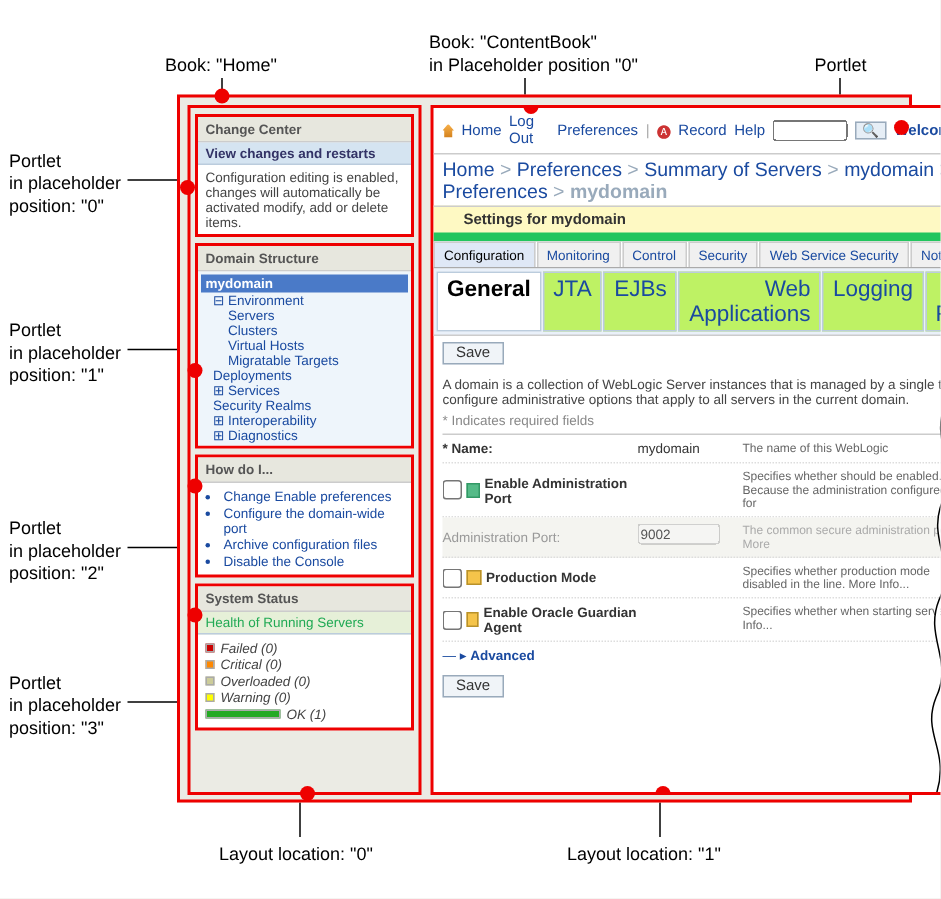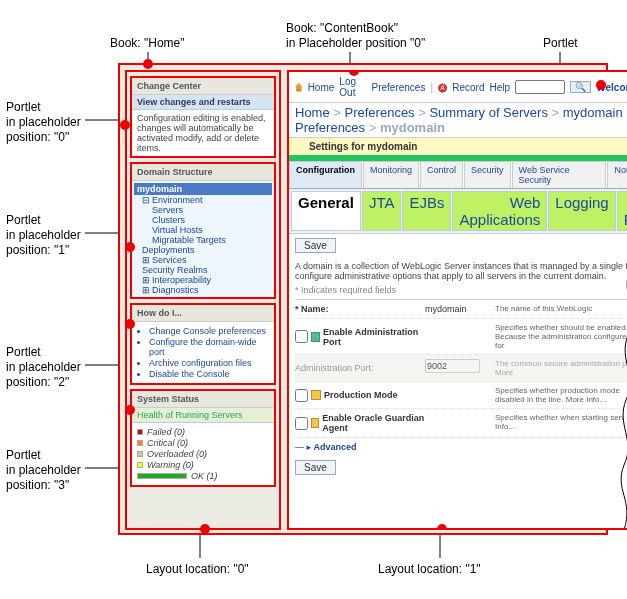--- a/index.html
+++ b/index.html
@@ -80,21 +80,21 @@
   }
   .toolbar span { color:#1a4aa0; }
   .toolbar .sep { color:#aaa; }
   .toolbar input[type=text]{ width:50px; height:14px; font-size:9px;}
   .toolbar .btn { border:1px solid #9ab; background:#e6eef6; padding:0 4px; font-size:9px;}
   .breadcrumb { font-size:13px; color:#9ab; padding:2px 6px; }
   .breadcrumb span { color:#1a4aa0; }
   .settings-head { background:#fef9c3; padding:3px 20px; font-weight:bold; border-top:1px solid #ccc; border-bottom:6px solid #22c55e;}
   .tabs-row { display:flex; font-size:9px; border-bottom:1px solid #aaa; background:#fff; }
   .tabs-row .tab { padding:3px 6px; border:1px solid #ccc; border-bottom:none; margin-right:1px; background:#f0f0f0; color:#1a4aa0;}
-  .tabs-row .tab.active { background:#dfe8f6; font-weight:bold; color:#000;}
+  .tabs-row .tab.active { background:#dfe8f6; font-weight:normal; color:#000;}
   .subtabs-row { display:flex; font-size:15px; background:#eaf1fa; padding:2px; border-bottom:1px solid #ccc;text-align:right;}
   .subtabs-row .stab { padding:2px 6px; border:1px solid #bcd; margin-right:1px; background:#bef264; color:#1a4aa0;}
   .subtabs-row .stab.active { background:#fff; font-weight:bold; color:#000;}
   .save-btn { display:inline-block; border:1px solid #9ab; background:#f0f4f8; padding:1px 8px; margin:4px 6px; font-size:10px;}
   .form-area { padding:0 6px 6px; font-size:9px; }
   .form-area .desc { color:#444; margin:4px 0;}
   .form-area .req { color:#888; margin:2px 0;}
   .form-table { width:100%; border-top:1px solid #ccc; margin-top:4px;}
   .form-row { display:flex; border-bottom:1px dotted #ddd; padding:4px 0;}
   .fc1 { width:130px; display:flex; align-items:center; gap:3px;}
@@ -174,21 +174,21 @@
         <div class="tree-item">⊞ <span>Interoperability</span></div>
         <div class="tree-item">⊞ <span>Diagnostics</span></div>
       </div>
     </div>
 
     <div class="portlet" style="position:relative;">
       <div class="dot" style="left:-7px; top:14px;"></div>
       <div class="portlet-head">How do I...</div>
       <div class="portlet-body">
         <ul>
-          <li>Change Console preferences</li>
+          <li>Change Enable preferences</li>
           <li>Configure the domain-wide port</li>
           <li>Archive configuration files</li>
           <li>Disable the Console</li>
         </ul>
       </div>
     </div>
 
     <div class="portlet" style="position:relative;">
       <div class="dot" style="left:-7px; top:14px;"></div>
       <div class="portlet-head">System Status</div>

